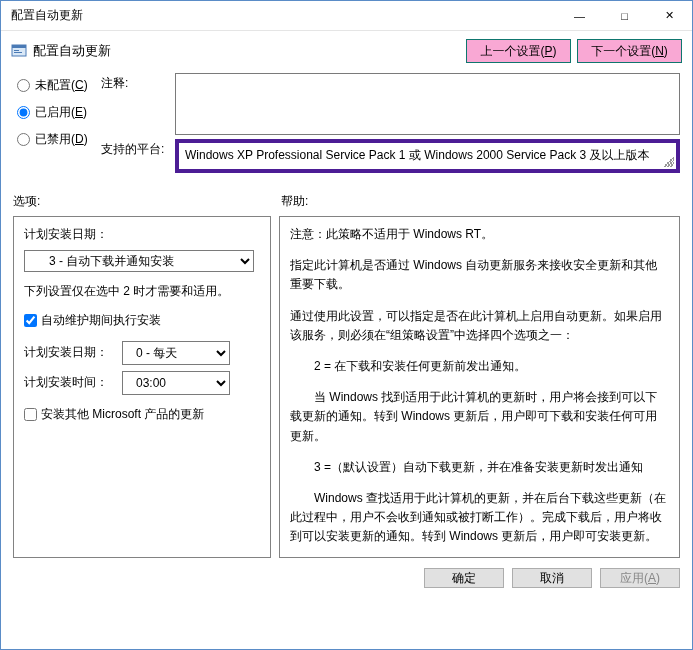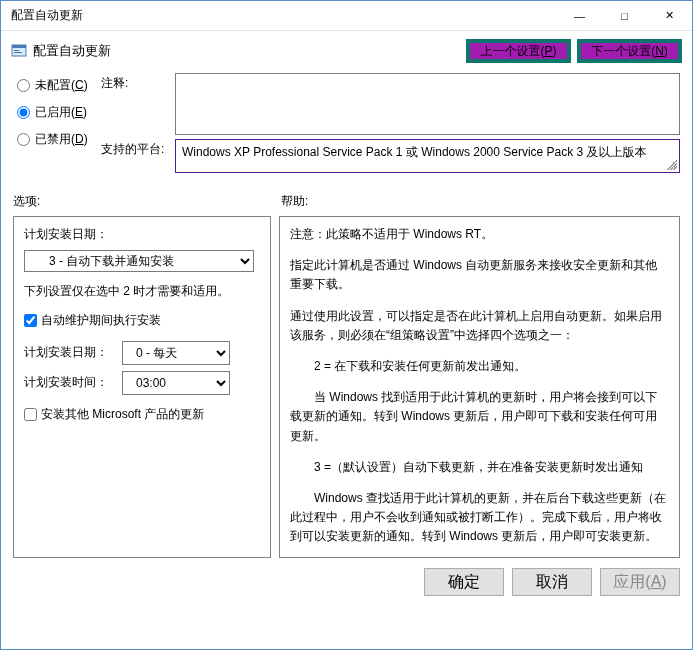--- a/index.html
+++ b/index.html
@@ -49,22 +49,22 @@
   }
   .header-title { font-size: 13px; }
   .header-nav {
     margin-left: auto;
     display: flex;
     gap: 6px;
   }
   .nav-btn {
     min-width: 105px;
     height: 24px;
-    border: 4px solid #0f766e;
-    background: #a21caf;
+    border: 1px solid #0f766e;
+    background: #f9a8d4;
     font-size: 12px;
     padding: 0 8px;
     cursor: pointer;
   }
   .nav-btn u { text-decoration: underline; }
 
   .radios {
     padding: 4px 0 4px 16px;
     display: flex;
     flex-direction: column;
@@ -96,21 +96,21 @@
     background: #fff;
     height: 62px;
     padding: 3px 5px;
     font-size: 12px;
     overflow: auto;
     resize: none;
     font-family: inherit;
   }
   .supported-box {
     flex: 1;
-    border: 1px solid #4c1d95;
+    border: 4px solid #4c1d95;
     background: #fff;
     padding: 4px 6px;
     font-size: 12px;
     position: relative;
     min-height: 34px;
     line-height: 1.4;
   }
   .supported-box::after {
     content: "";
     position: absolute;
@@ -186,24 +186,24 @@
   .help-text .indent { text-indent: 2em; }
 
   .footer {
     display: flex;
     justify-content: flex-end;
     gap: 8px;
     padding: 10px 12px;
   }
   .footer button {
     min-width: 80px;
-    height: 28px;
+    height: 20px;
     border: 1px solid #adadad;
     background: #e1e1e1;
-    font-size: 16px;
+    font-size: 12px;
     cursor: pointer;
     font-family: inherit;
   }
   .footer button.disabled {
     color: #888;
   }
   .footer button u { text-decoration: underline; }
 </style>
 </head>
 <body>

